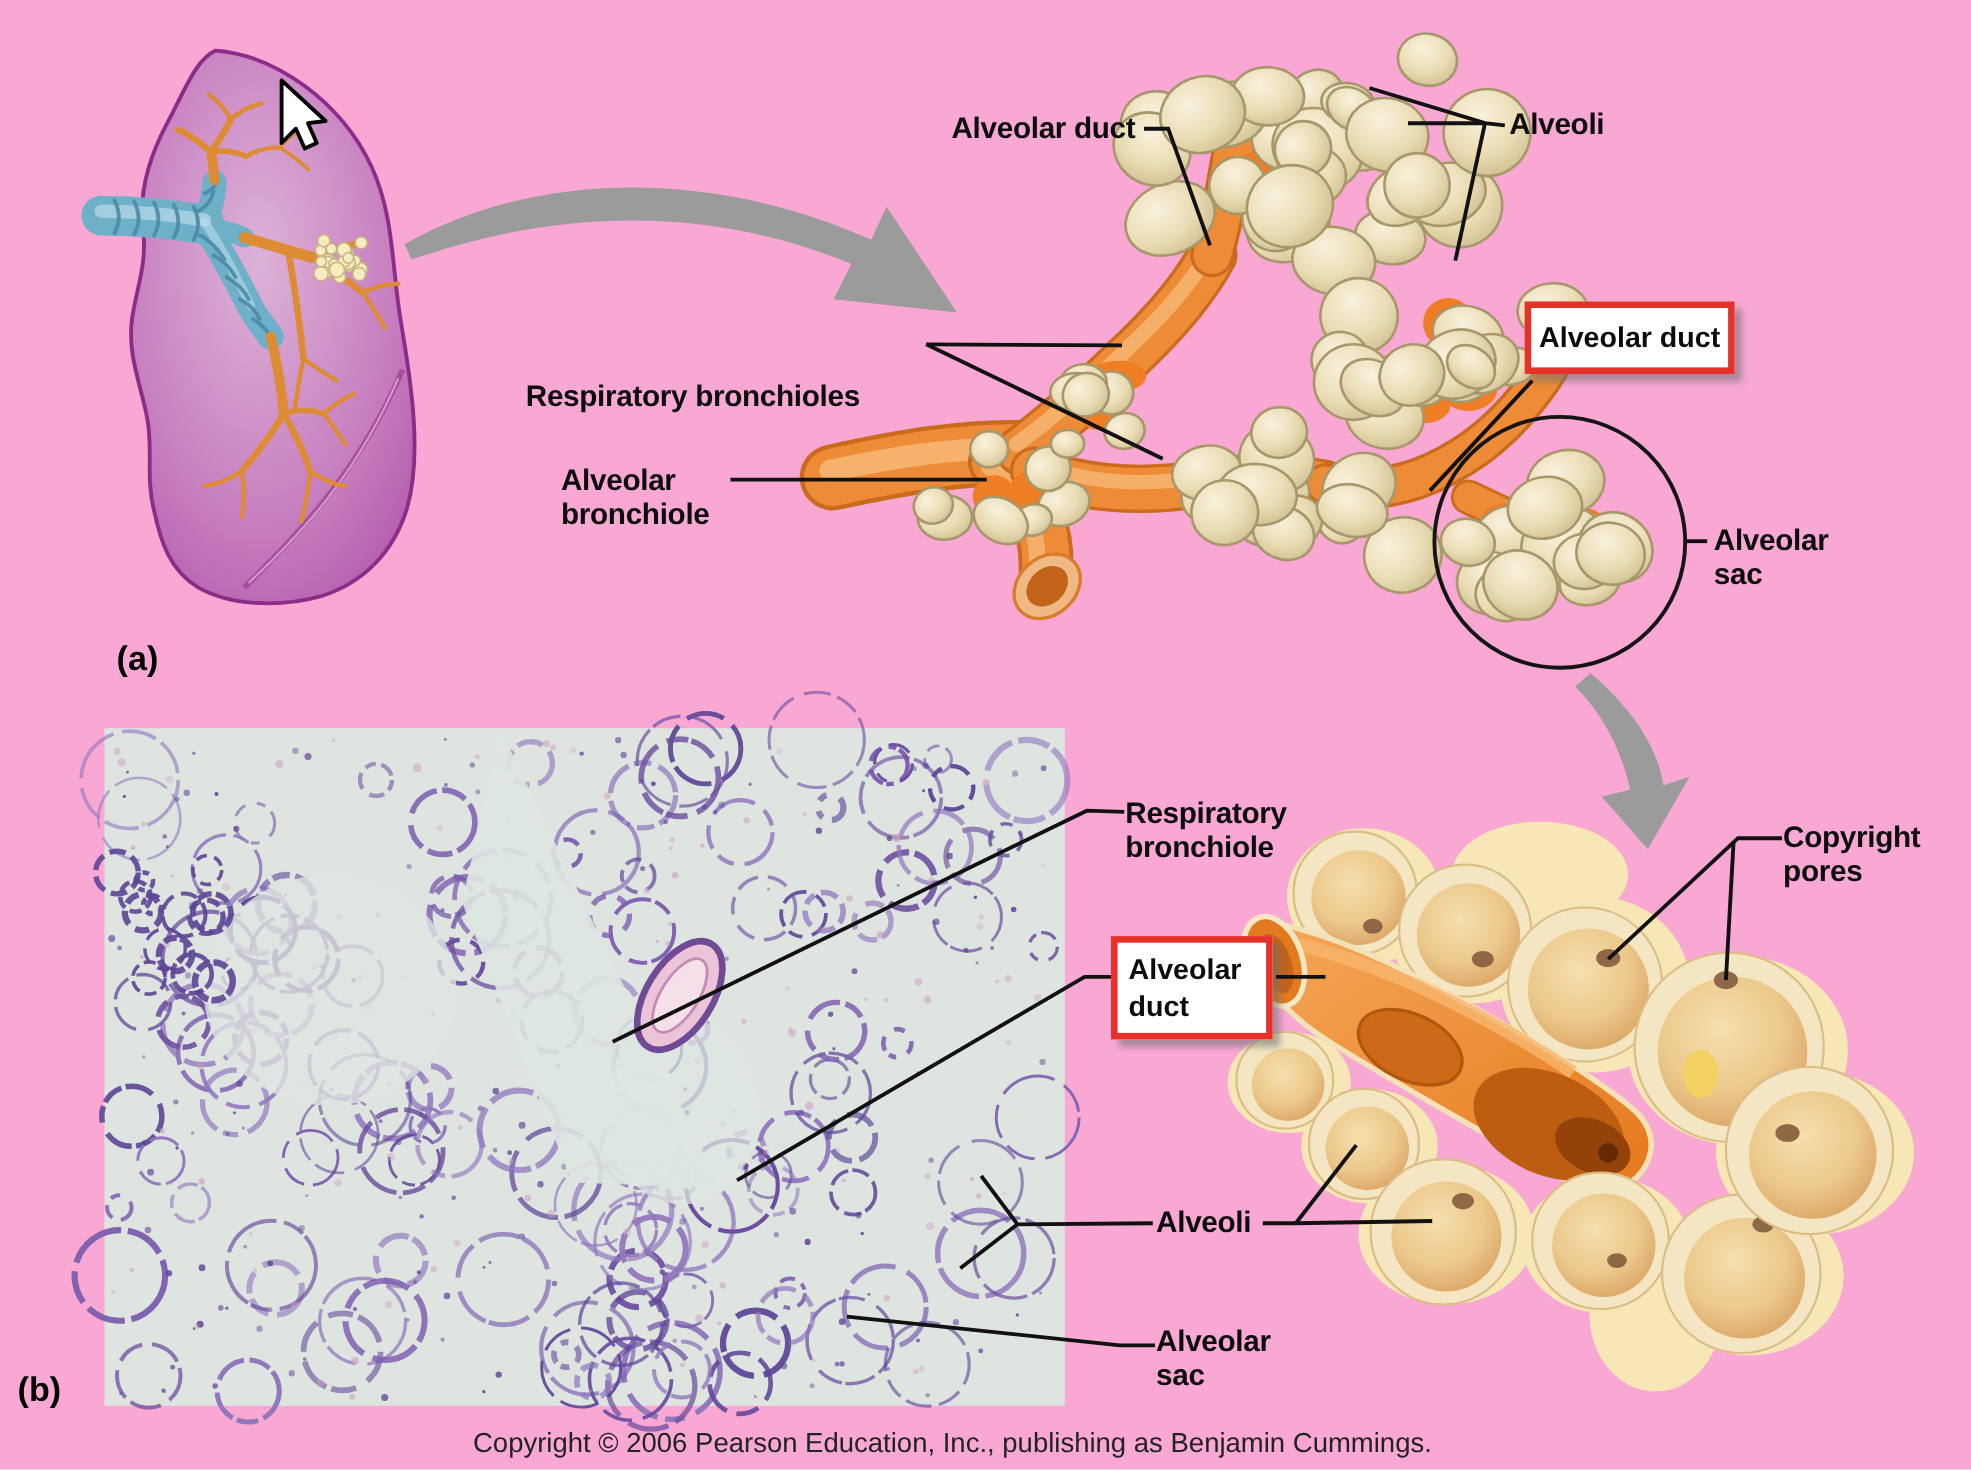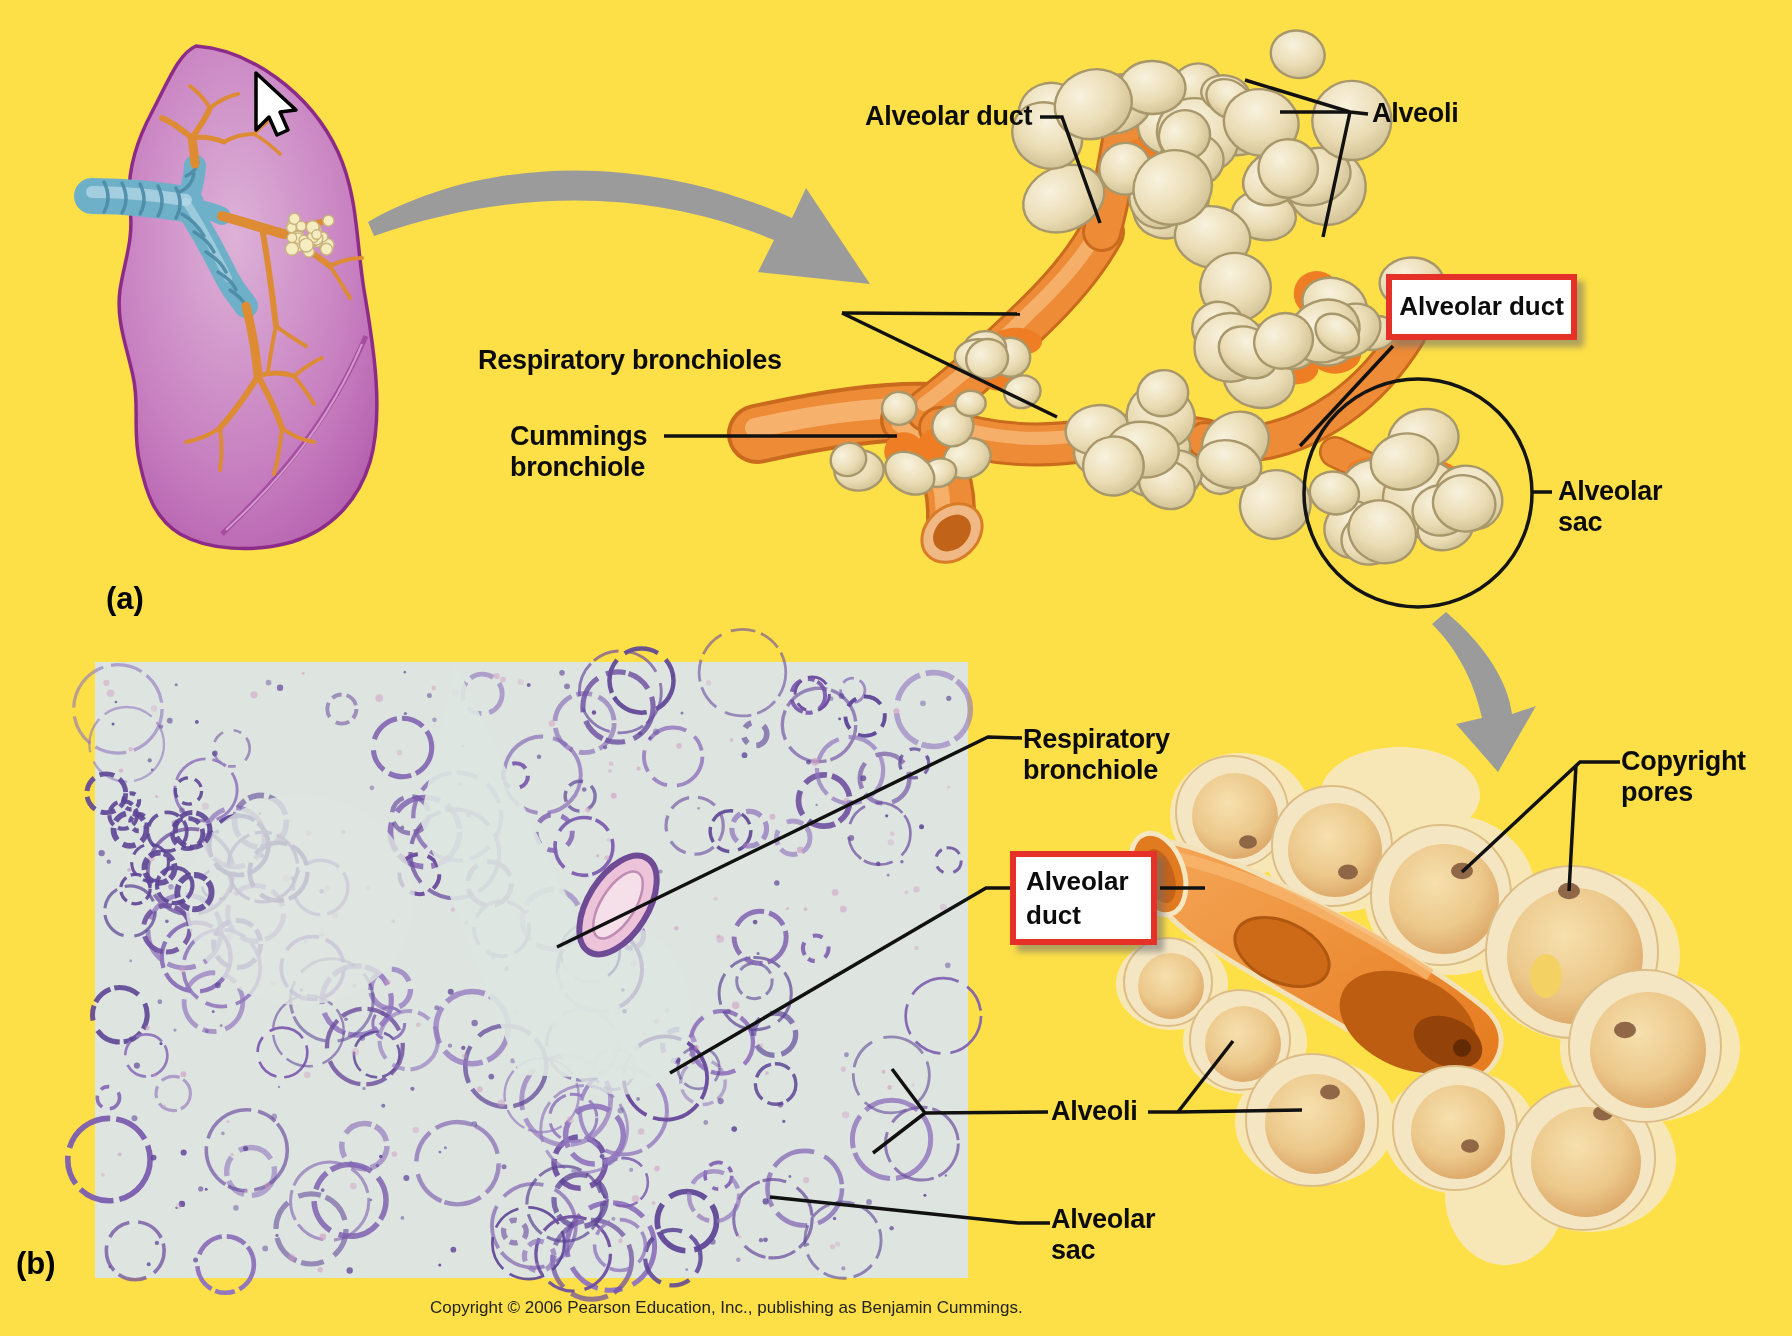--- a/index.html
+++ b/index.html
@@ -1,27 +1,27 @@
 <!DOCTYPE html>
 <html><head>
 <meta charset="utf-8">
 <style>
   html,body{margin:0;padding:0;background:#ffffff;}
-  #canvas{position:relative;width:1792px;height:1336px;background:#fde047;overflow:hidden;
+  #canvas{position:relative;width:1792px;height:1336px;background:#f9a8d4;overflow:hidden;
           font-family:"Liberation Sans","DejaVu Sans",sans-serif;}
   svg{position:absolute;left:0;top:0;}
   .lbl{position:absolute;color:#0c0c0c;font-weight:bold;font-size:27px;line-height:1.16;
        letter-spacing:-0.3px;white-space:normal;}
   .nowrap{white-space:nowrap;}
   .tag{position:absolute;color:#000;font-weight:bold;font-size:31px;}
   .redbox{position:absolute;background:#ffffff;border:6px solid #e63128;
           box-shadow:7px 7px 6px rgba(110,110,110,0.55);box-sizing:border-box;
           color:#0c0c0c;font-weight:bold;font-size:26px;line-height:1.3;}
   .redbox.center{display:flex;align-items:center;justify-content:center;white-space:nowrap;}
-  #copyright{position:absolute;left:430px;top:1298px;font-size:17px;color:#222;font-weight:normal;}
+  #copyright{position:absolute;left:430px;top:1298px;font-size:25px;color:#222;font-weight:normal;}
   #overlay{pointer-events:none;}
 </style>
 </head>
 <body>
 
 <div id="canvas">
 
   <svg id="art" width="1792" height="1336" viewBox="0 0 1792 1336">
     <defs>
       <radialGradient id="gLung" cx="0.45" cy="0.38" r="0.85">
@@ -785,21 +785,21 @@
           <circle cx="1645" cy="1046" r="76" fill="#f5e6c3" stroke="#dcbd85" stroke-width="2"></circle>
           <circle cx="1648" cy="1050" r="58" fill="url(#gCup)"></circle>
           <ellipse cx="1625" cy="1030" rx="11" ry="8.25" fill="#8a6242" opacity="0.95"></ellipse>
         </g>
     </g>
   </svg>
 
   <div class="lbl nowrap" style="left:865px;top:101px;">Alveolar duct</div>
   <div class="lbl nowrap" style="left:1372px;top:98px;">Alveoli</div>
   <div class="lbl nowrap" style="left:478px;top:297px;margin-top:48px;">Respiratory bronchioles</div>
-  <div class="lbl" style="left:510px;top:421px;width:170px;">Cummings bronchiole</div>
+  <div class="lbl" style="left:510px;top:421px;width:170px;">Alveolar bronchiole</div>
   <div class="redbox center" style="left:1386px;top:274px;width:191px;height:66px;">
     <span>Alveolar duct</span>
   </div>
   <div class="lbl" style="left:1558px;top:476px;width:140px;">Alveolar sac</div>
   <div class="tag" style="left:106px;top:581px;">(a)</div>
 
   <div class="lbl" style="left:1023px;top:724px;width:195px;">Respiratory bronchiole</div>
   <div class="redbox" style="left:1010px;top:851px;width:147px;height:94px;padding:8px 0 0 10px;">
     <span>Alveolar duct</span>
   </div>

